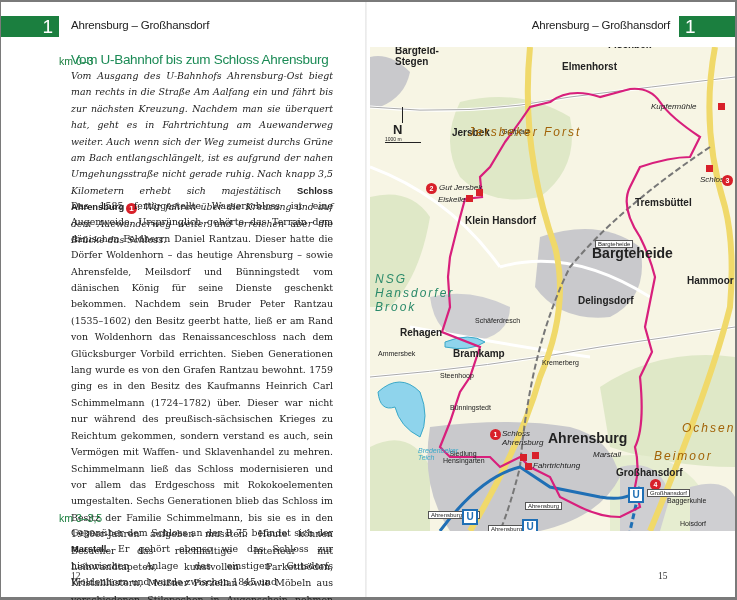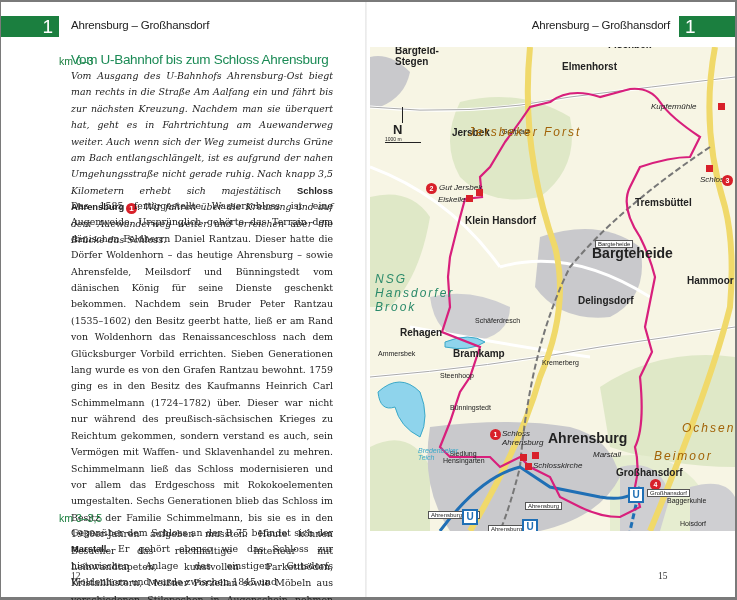--- a/index.html
+++ b/index.html
@@ -157,21 +157,21 @@
       <div class="lbl poi" style="left:330px;top:128px;">Schloss</div>
       <div class="poi-num" style="left:352px;top:128px;">3</div>
       <div class="poi-sq" style="left:336px;top:118px;"></div>
 
       <div class="poi-num" style="left:120px;top:382px;">1</div>
       <div class="lbl poi" style="left:132px;top:382px;width:30px;white-space:normal;line-height:9px;">Schloss Ahrensburg</div>
       <div class="poi-sq" style="left:150px;top:407px;"></div>
       <div class="poi-sq" style="left:162px;top:405px;"></div>
       <div class="lbl poi" style="left:185px;top:403px;margin-left:38px;">Marstall</div>
       <div class="poi-sq" style="left:155px;top:416px;"></div>
-      <div class="lbl poi" style="left:163px;top:414px;">Schlosskirche</div>
+      <div class="lbl poi" style="left:163px;top:414px;">Fahrtrichtung</div>
 
       <div class="poi-num" style="left:280px;top:432px;">4</div>
 
       <div class="lbl station" style="left:225px;top:193px;">Bargteheide</div>
       <div class="lbl station" style="left:155px;top:455px;">Ahrensburg</div>
       <div class="lbl station" style="left:58px;top:464px;">Ahrensburg West</div>
       <div class="ubahn" style="left:92px;top:462px;">U</div>
       <div class="lbl station" style="left:118px;top:478px;">Ahrensburg Ost</div>
       <div class="ubahn" style="left:152px;top:472px;">U</div>
       <div class="ubahn" style="left:258px;top:440px;">U</div>

